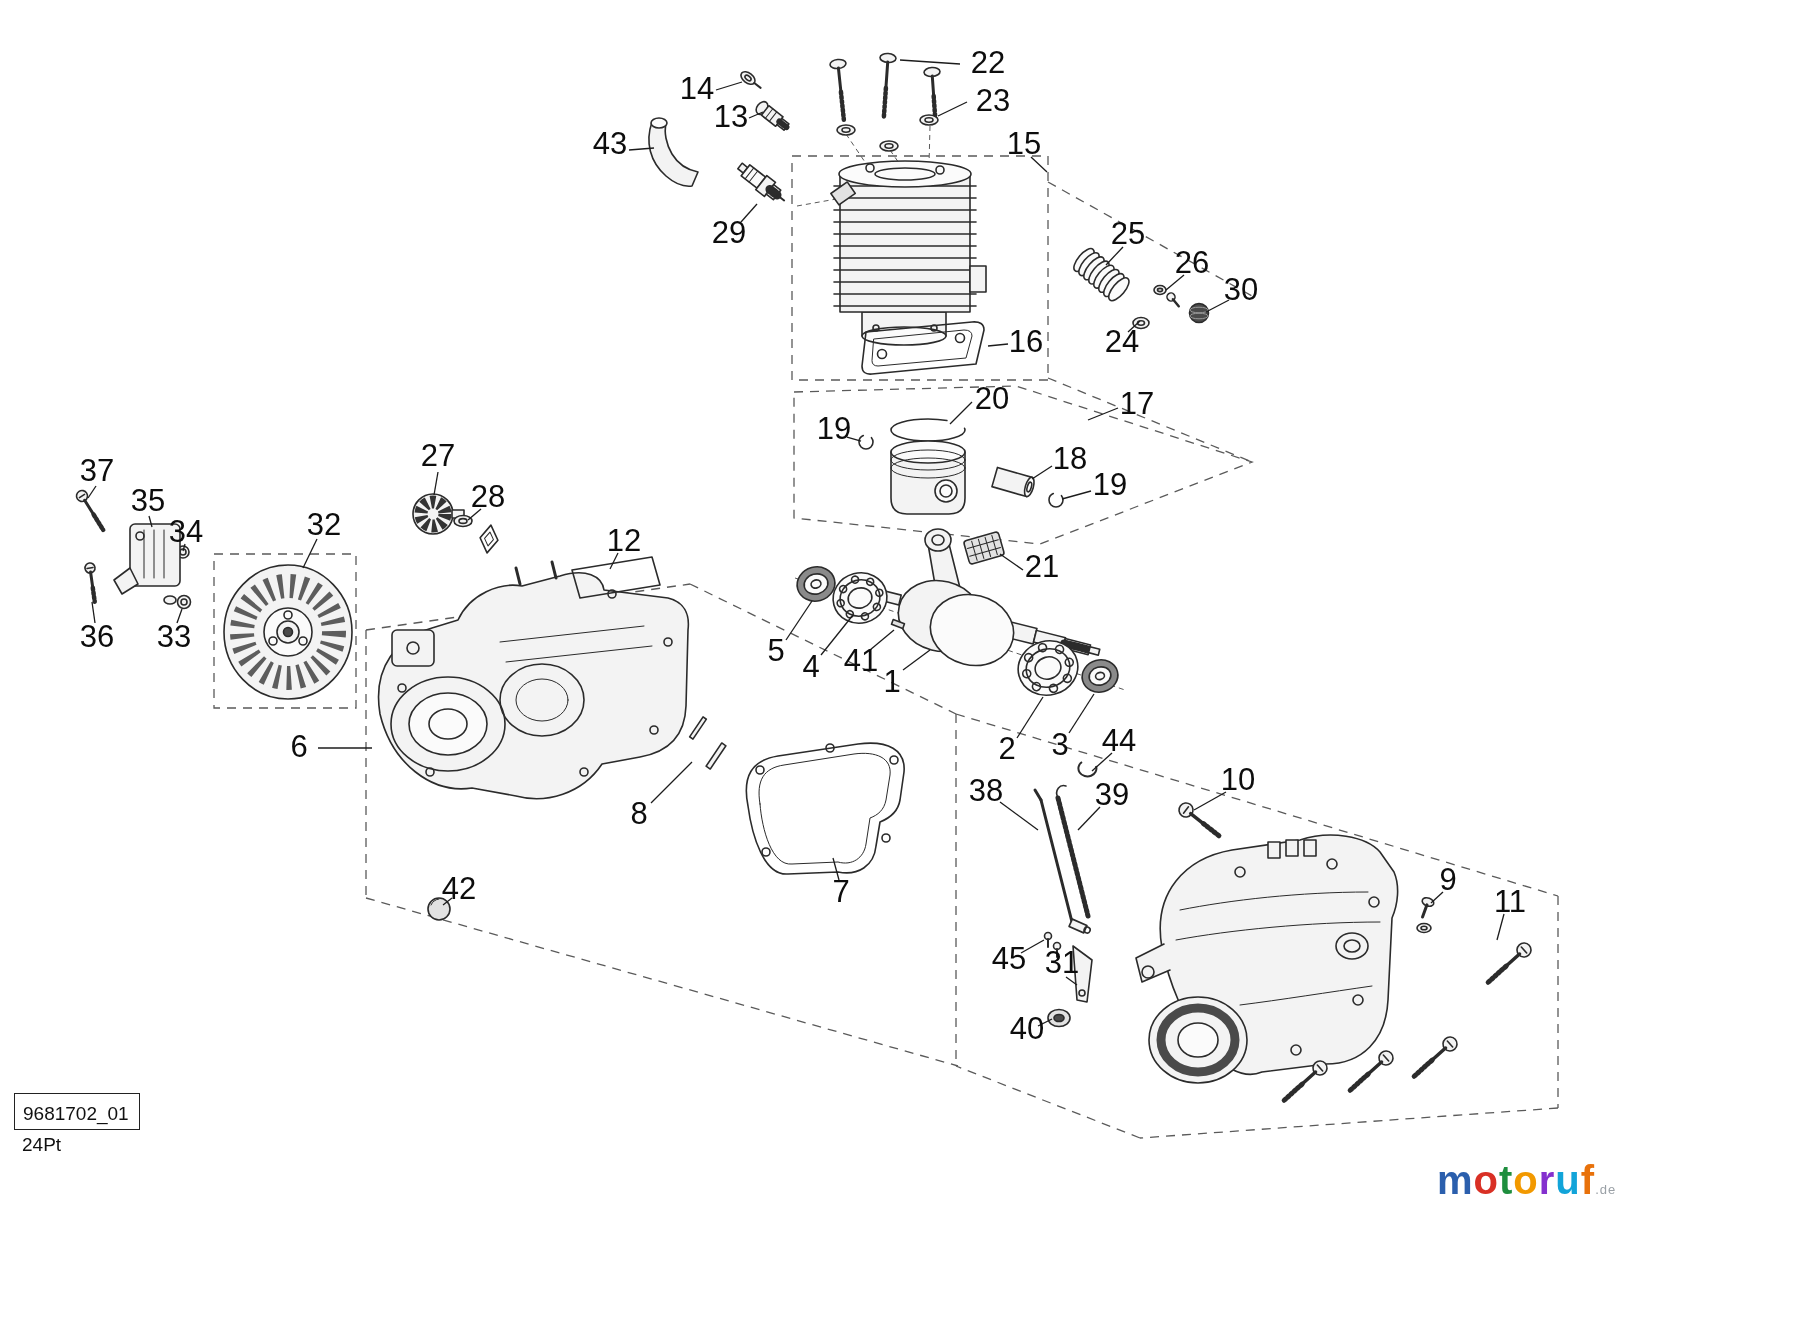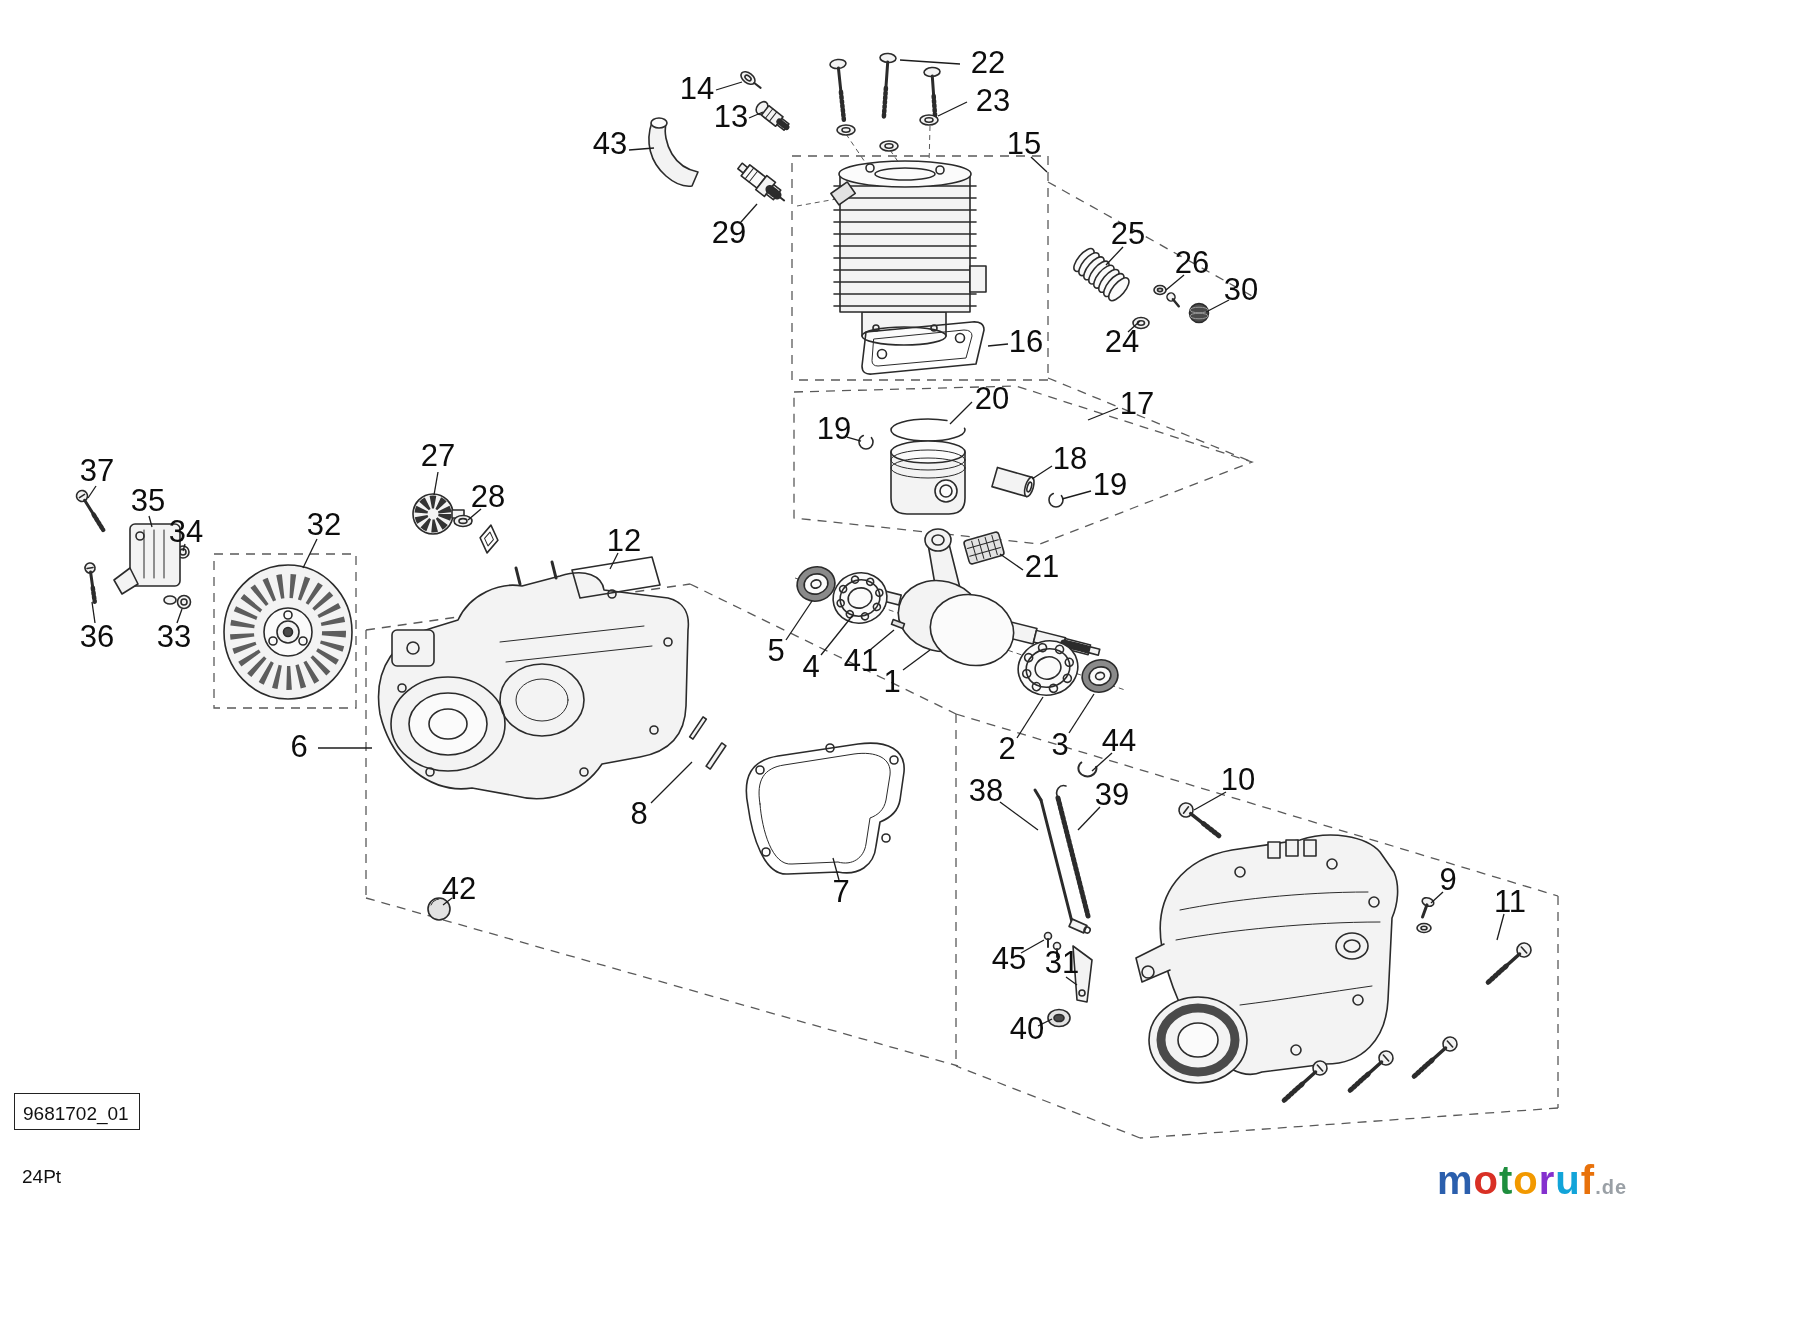--- a/index.html
+++ b/index.html
@@ -14,25 +14,25 @@
   svg .fw{fill:#fbfbfb;}
   svg .fg{fill:#e2e2e2;}
   svg .fd{fill:#4a4a4a;}
   svg .dash{fill:none;stroke:#5a5a5a;stroke-width:1.3;stroke-dasharray:9 7;}
   svg .lead{stroke:#1c1c1c;stroke-width:1.3;}
   svg .thr{stroke-dasharray:2.2 2.2;}
   svg .callout{font:31px "Liberation Sans",sans-serif;fill:#0d0d0d;text-anchor:middle;}
 
   .footer{position:absolute;left:14px;top:1093px;font-size:19px;color:#111;}
   .footer-box{border:1.6px solid #222;padding:9px 10px 4px 8px;display:inline-block;}
-  .footer-sub{padding:4px 0 0 8px;margin-top:32px;}
+  .footer-sub{padding:4px 0 0 8px;}
 
   .watermark{position:absolute;left:1437px;top:1158px;font-size:40px;font-weight:bold;
              letter-spacing:1px;white-space:nowrap;}
-  .watermark .wtld{font-size:20px;font-weight:bold;}
+  .watermark .wtld{font-size:13px;font-weight:normal;}
 </style>
 </head>
 <body>
 
 <svg id="diagram" width="1800" height="1335" viewBox="0 0 1800 1335">
 
   <g>
     <rect x="792" y="156" width="256" height="224" class="dash"></rect>
     <line x1="1048" y1="182" x2="1252" y2="296" class="dash"></line>
     <line x1="1048" y1="378" x2="1252" y2="462" class="dash"></line>

